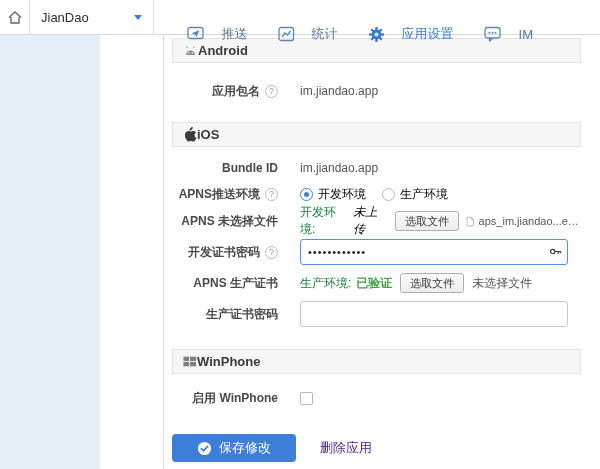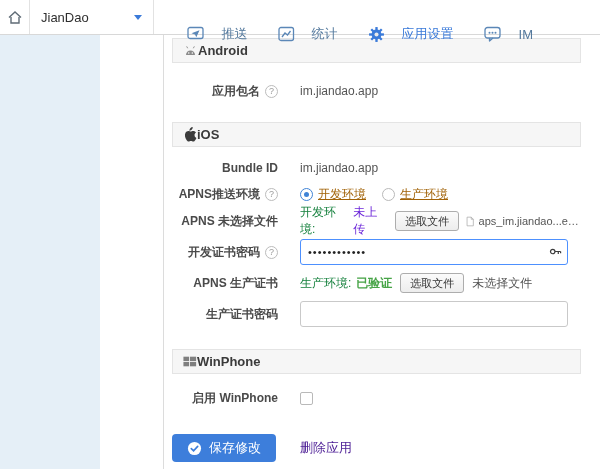--- a/index.html
+++ b/index.html
@@ -56,32 +56,32 @@
   .ios-rows { padding-top:8px; }
   .row-bundle { height:26px; }
   .row-env { height:26px; }
   .row-devcert { height:28px; }
   .row-devpass { height:34px; }
   .row-prodcert { height:28px; }
   .row-prodpass { height:34px; }
   .section-winphone { margin-top:4px; }
   .row-enable { margin-top:10px; height:28px; }
 
-  .radio-group { display:flex; align-items:flex-end; gap:16px; color:#a16207;text-decoration:underline; }
+  .radio-group { display:flex; align-items:flex-end; gap:16px; color:#000000; }
   .radio-option { display:flex; align-items:center; cursor:pointer; }
   .radio {
     width:13px; height:13px; border-radius:50%; border:1px solid #b9b9b9;
     background:#fff; display:inline-flex; align-items:center; justify-content:center;
     margin-right:5px; flex-shrink:0;
   }
   .radio.checked { border-color:#3f83d6; }
   .radio.checked i { width:5px; height:5px; border-radius:50%; background:#3f83d6; display:block; }
 
   .env-prefix { color:#15803d; }
-  .muted { color:#6d28d9; margin-left:5px; }
+  .muted { color:#000000; margin-left:5px;font-style:italic; }
   .verified { color:#47a447; font-weight:bold; margin-left:5px; }
   .file-btn {
     height:20px; padding:0 9px; margin-left:8px; font-size:11px; color:#333;
     background:linear-gradient(#fbfbfb,#ededed); border:1px solid #adadad;
     border-radius:3px; cursor:pointer; font-family:inherit; flex-shrink:0;
   }
   .file-name { display:flex; align-items:center; gap:4px; color:#555; font-size:11px; margin-left:7px; min-width:0; }
   .file-name span { max-width:106px; overflow:hidden; text-overflow:ellipsis; white-space:nowrap; }
   .no-file { color:#555; margin-left:8px; }
 
@@ -93,21 +93,21 @@
   }
   .key-icon { position:absolute; right:6px; top:6px; cursor:pointer; }
   .text-input {
     width:268px; height:26px; border:1px solid #c9c9c9; border-radius:3px;
     padding:0 7px; font-size:12px; color:#333; background:#fff; font-family:inherit;
   }
   .checkbox { width:13px; height:13px; border:1px solid #b9b9b9; border-radius:2px; background:#fff; cursor:pointer; }
 
   .footer { margin-top:22px; display:flex; align-items:center; }
   .save-btn {
-    height:28px; padding:0 15px; background:#3d7edb; border:none; border-radius:4px;
+    height:28px; padding:0 25px; background:#3d7edb; border:none; border-radius:4px;
     color:#fff; font-size:13px; display:inline-flex; align-items:center; gap:7px;
     cursor:pointer; font-family:inherit;
   }
   .delete-link { margin-left:24px; color:#4c1d95; font-size:13px; cursor:pointer; }
 </style>
 </head>
 <body>
 
 <div class="topbar">
   <div class="home-btn">

